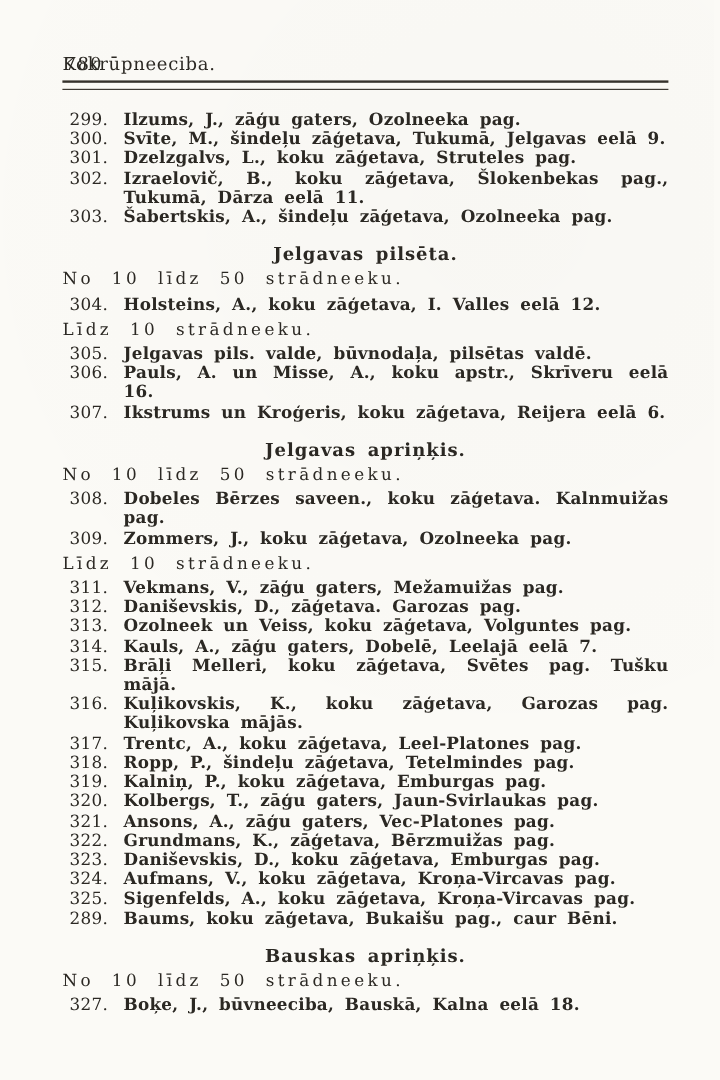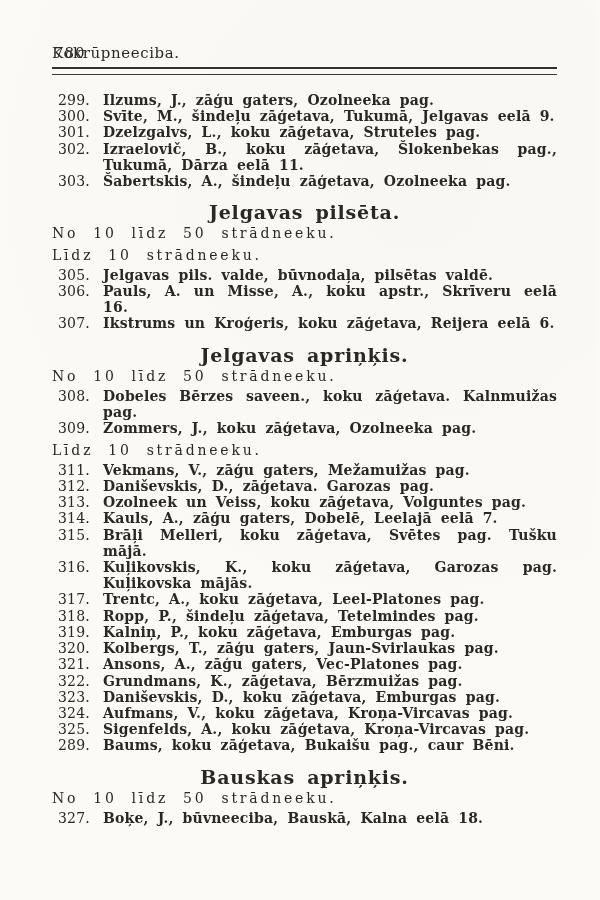--- a/index.html
+++ b/index.html
@@ -52,21 +52,21 @@
   .entry .txt {
     flex: 1;
     margin-left: 13px;
     text-align: justify;
     word-spacing: 0.28em;
     font-weight: bold;
   }
   .heading {
     text-align: center;
     font-weight: bold;
-    font-size: 19px;
+    font-size: 15px;
     letter-spacing: 0.8px;
     word-spacing: 0.25em;
     margin-top: 15px;
     margin-bottom: 3px;
   }
   .subheading {
     text-align: left;
     letter-spacing: 0.2em;
     word-spacing: 0.55em;
     margin-top: 5px;
@@ -98,20 +98,24 @@
       <div class="entry">
         <span class="num">302.</span>
         <span class="txt">Izraelovič, B., koku zāģetava, Šlokenbekas pag., Tukumā, Dārza eelā 11.</span>
       </div>
       <div class="entry">
         <span class="num">303.</span>
         <span class="txt">Šabertskis, A., šindeļu zāģetava, Ozolneeka pag.</span>
       </div>
       <div class="heading">Jelgavas pilsēta.</div>
       <div class="subheading">No 10 līdz 50 strādneeku.</div>
+      <div class="entry">
+        <span class="num">304.</span>
+        <span class="txt">Holsteins, A., koku zāģetava, I. Valles eelā 12.</span>
+      </div>
       <div class="subheading">Līdz 10 strādneeku.</div>
       <div class="entry">
         <span class="num">305.</span>
         <span class="txt">Jelgavas pils. valde, būvnodaļa, pilsētas valdē.</span>
       </div>
       <div class="entry">
         <span class="num">306.</span>
         <span class="txt">Pauls, A. un Misse, A., koku apstr., Skrīveru eelā 16.</span>
       </div>
       <div class="entry">

